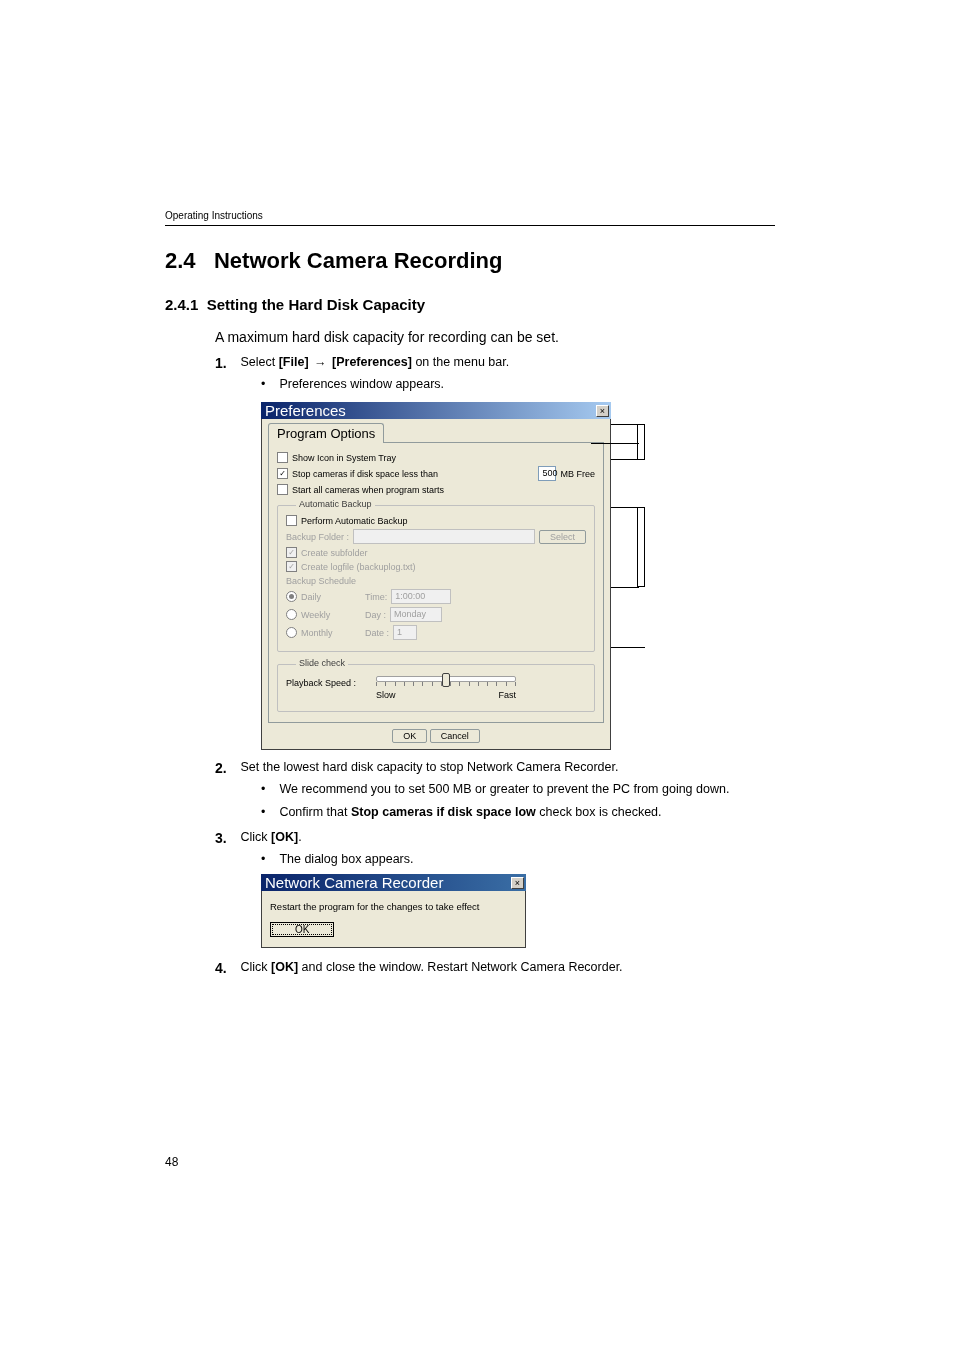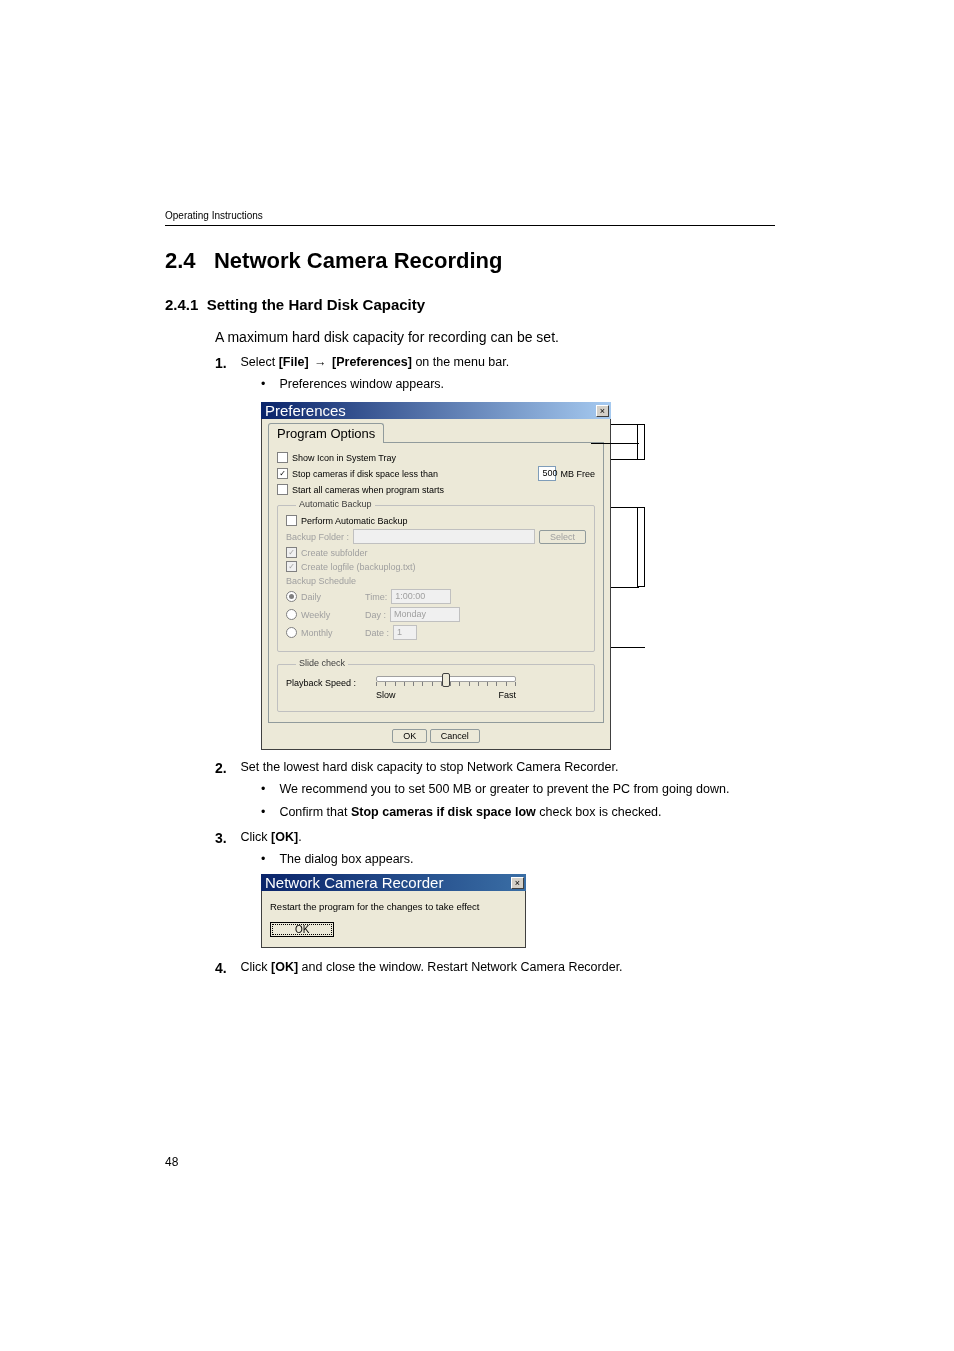--- a/index.html
+++ b/index.html
@@ -234,21 +234,21 @@
                 <span class="radio-dot"></span>
               </span>
             <span class="disabled-text" style="width:60px;">Daily</span>
             <span class="disabled-text">Time:</span>
             <span class="inputbox inputbox-disabled" style="width:60px;">1:00:00</span>
           </div>
           <div class="row">
             <span class="radio"></span>
             <span class="disabled-text" style="width:60px;">Weekly</span>
             <span class="disabled-text">Day :</span>
-            <span class="inputbox inputbox-disabled" style="width:70px;">Monday</span>
+            <span class="inputbox inputbox-disabled" style="width:52px;">Monday</span>
           </div>
           <div class="row">
             <span class="radio"></span>
             <span class="disabled-text" style="width:60px;">Monthly</span>
             <span class="disabled-text">Date :</span>
             <span class="inputbox inputbox-disabled" style="width:24px;">1</span>
           </div>
         </div>
 
         <div class="groupbox" style="margin-top:12px;">

